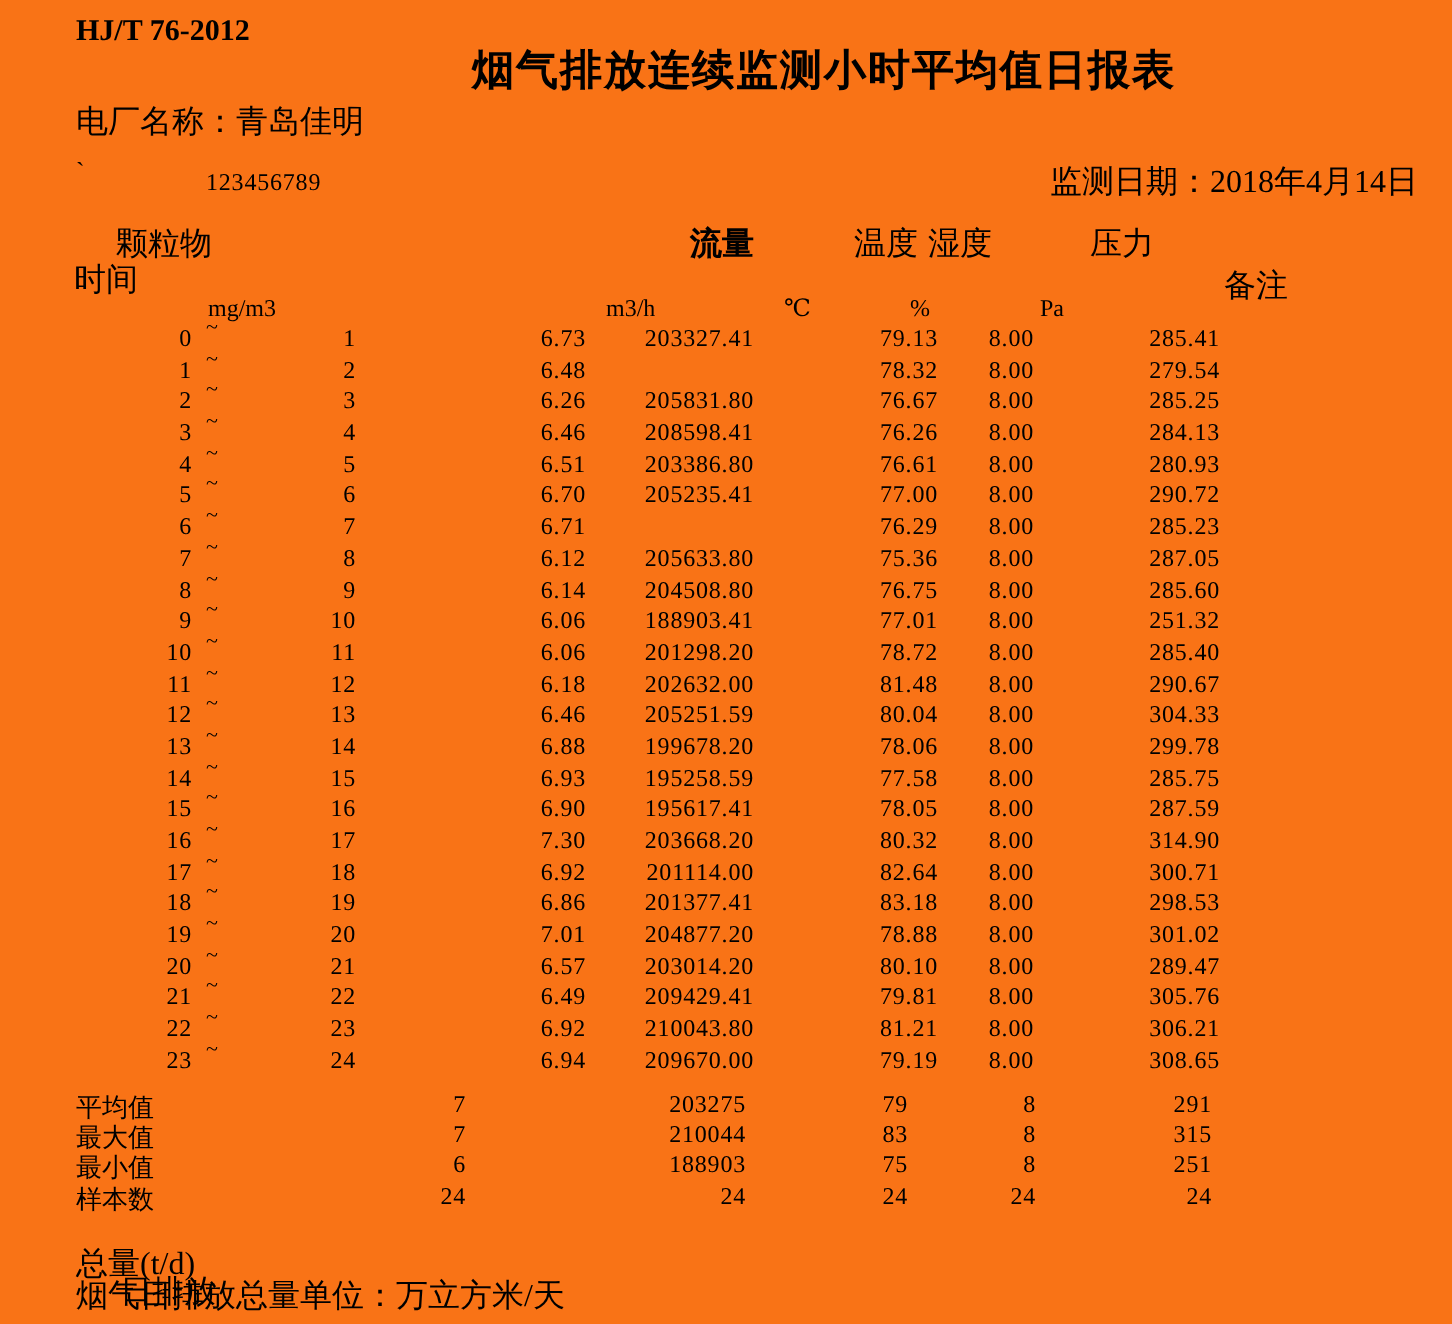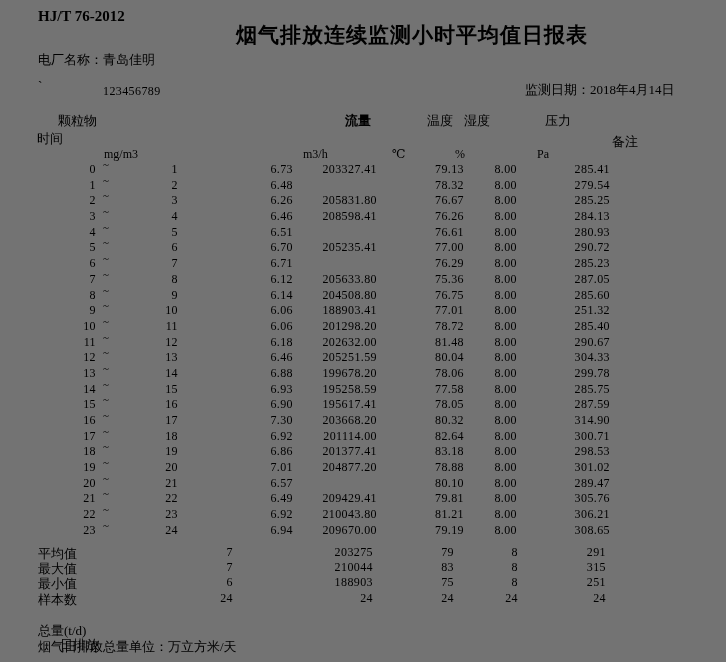--- a/index.html
+++ b/index.html
@@ -1,26 +1,26 @@
 <!DOCTYPE html>
 <html><head>
 <meta charset="utf-8">
 <style>
   html, body { margin: 0; padding: 0; background: #ffffff; }
   #page {
     position: relative;
     width: 726px;
     height: 662px;
-    background: #737373;
+    background: #f97316;
     color: #000000;
     font-family: "Liberation Serif", "DejaVu Serif", serif;
     overflow: hidden;
   }
   .abs { position: absolute; white-space: nowrap; }
-  .cjk { font-size: 13px; }
+  .cjk { font-size: 16px; }
   .num { font-size: 12px; letter-spacing: 0.4px; }
 
   #standard { left: 38px; top: 8px; font-size: 15px; font-weight: bold; font-family: "Liberation Serif", serif; }
   #title { left: 236px; top: 21px; font-size: 21px; font-weight: bold; letter-spacing: 1px; }
   #plant-line { left: 38px; top: 51px; }
   #tick-mark { left: 38px; top: 78px; font-size: 13px; }
   #plant-code { left: 103px; top: 84px; }
   #date-line { left: 525px; top: 81px; }
 
   
@@ -31,32 +31,32 @@
   #hdr-hum { left: 464px; top: 112px; }
   #hdr-press { left: 545px; top: 112px; }
   #hdr-remark { left: 612px; top: 133px; }
 
   
   .unit { top: 147px; font-size: 12px; }
   #unit-pm { left: 104px; }
   #unit-flow { left: 303px; }
   #unit-temp { left: 392px; }
   #unit-hum { left: 455px; }
-  #unit-press { left: 537px; }
+  #unit-press { left: 520px; }
 
   
   #data-rows { position: absolute; left: 0; top: 162px; width: 726px; }
   .trow { position: relative; height: 15.7px; }
   .cell { position: absolute; top: 0; text-align: right; font-size: 12px; letter-spacing: 0.4px; }
   .c-start   { left: 20px;  width: 76px;  }
   .c-tilde   { left: 103px; width: 12px;  top: -4px; text-align: left; font-size: 11px; }
   .c-end     { left: 102px; width: 76px;  }
   .c-pm      { left: 193px; width: 100px; }
   .c-flow    { left: 247px; width: 130px; }
-  .c-temp    { left: 354px; width: 110px; }
+  .c-temp    { left: 341px; width: 110px; padding-left: 18px; }
   .c-hum     { left: 407px; width: 110px; }
   .c-press   { left: 490px; width: 120px; }
 
   
   #stat-rows { position: absolute; left: 0; top: 545px; width: 726px; }
   .srow { position: relative; height: 15.2px; }
   .s-label { position: absolute; left: 38px; top: 0; font-size: 13px; text-align: right; }
   .s-pm    { left: 133px; width: 100px; }
   .s-flow  { left: 253px; width: 120px; }
   .s-temp  { left: 354px; width: 100px; }
@@ -131,20 +131,21 @@
         <span class="cell c-flow">208598.41</span>
         <span class="cell c-temp">76.26</span>
         <span class="cell c-hum">8.00</span>
         <span class="cell c-press">284.13</span>
       </div>
       <div class="trow">
         <span class="cell c-start">4</span>
         <span class="cell c-tilde">~</span>
         <span class="cell c-end">5</span>
         <span class="cell c-pm">6.51</span>
+        <span class="cell c-flow">203386.80</span>
         <span class="cell c-temp">76.61</span>
         <span class="cell c-hum">8.00</span>
         <span class="cell c-press">280.93</span>
       </div>
       <div class="trow">
         <span class="cell c-start">5</span>
         <span class="cell c-tilde">~</span>
         <span class="cell c-end">6</span>
         <span class="cell c-pm">6.70</span>
         <span class="cell c-flow">205235.41</span>
@@ -289,20 +290,21 @@
         <span class="cell c-flow">204877.20</span>
         <span class="cell c-temp">78.88</span>
         <span class="cell c-hum">8.00</span>
         <span class="cell c-press">301.02</span>
       </div>
       <div class="trow">
         <span class="cell c-start">20</span>
         <span class="cell c-tilde">~</span>
         <span class="cell c-end">21</span>
         <span class="cell c-pm">6.57</span>
+        <span class="cell c-flow">203014.20</span>
         <span class="cell c-temp">80.10</span>
         <span class="cell c-hum">8.00</span>
         <span class="cell c-press">289.47</span>
       </div>
       <div class="trow">
         <span class="cell c-start">21</span>
         <span class="cell c-tilde">~</span>
         <span class="cell c-end">22</span>
         <span class="cell c-pm">6.49</span>
         <span class="cell c-flow">209429.41</span>

